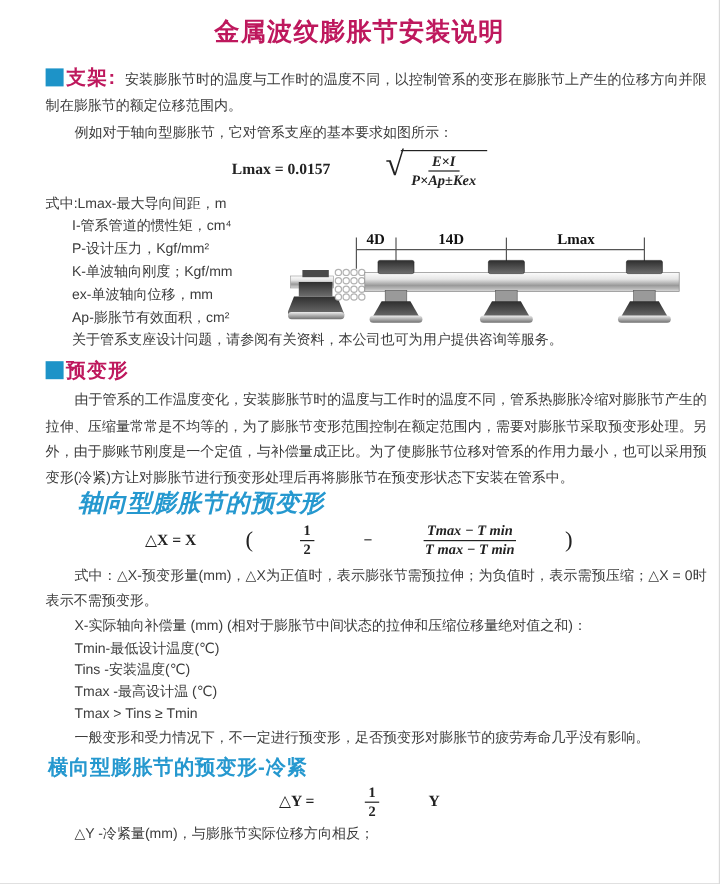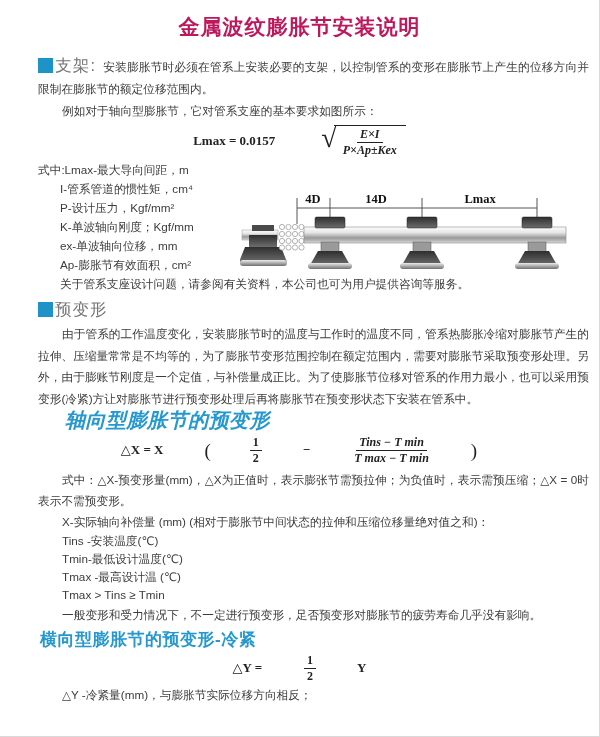--- a/index.html
+++ b/index.html
@@ -21,21 +21,21 @@
     margin:12px 0 0 0;line-height:30px;
   }
   .para{margin:0 10px 0 38px;line-height:22px;text-align:justify;}
   .p1{margin-top:12px;text-indent:0;}
   .indent{text-indent:24px;}
   .sq{
     display:inline-block;width:15px;height:15px;
     background:#1d93c8;vertical-align:-2px;margin-right:2px;
   }
   .sec-label{
-    font-size:16.5px;font-weight:normal;color:#737373;
+    font-size:16.5px;font-weight:bold;color:#be185d;
     margin-right:7px;letter-spacing:1px;
   }
   .sec-heading{margin:5px 10px 1px 38px;line-height:23px;}
   
   .formula{
     display:flex;justify-content:center;align-items:center;
     font-family:"Liberation Serif","DejaVu Serif",serif;
     font-weight:bold;font-size:13px;color:#222;gap:36px;
   }
   .f1{margin:4px 0 4px 0;height:30px;}
@@ -76,21 +76,21 @@
   .dim-label{
     font-family:"Liberation Serif","DejaVu Serif",serif;
     font-weight:bold;font-size:12.5px;fill:#111;
   }
 </style>
 </head>
 <body>
 
 <h1 class="title">金属波纹膨胀节安装说明</h1>
 
-<p class="para p1"><span class="sq"></span><span class="sec-label">支架:</span><span>安装膨胀节时必须在管系上安装必要的支架，以控制管系的变形在膨胀节上产生的位移方向并限制在膨胀节的额定位移范围内。</span></p>
+<p class="para p1"><span class="sq"></span><span class="sec-label">支架:</span><span>安装膨胀节时的温度与工作时的温度不同，以控制管系的变形在膨胀节上产生的位移方向并限制在膨胀节的额定位移范围内。</span></p>
 
 <p class="para indent">例如对于轴向型膨胀节，它对管系支座的基本要求如图所示：</p>
 
 <div class="formula f1">
   <span class="flhs">Lmax = 0.0157</span>
     <span class="sqrt">
       <span class="sqrt-sign">√</span>
       <span class="sqrt-body"><span class="frac fvar">
           <span class="num">E×I</span>
           <span class="den">P×Ap±Kex</span>
@@ -200,32 +200,32 @@
 
 <div class="formula f2">
   <span class="flhs">△X = X</span>
     <span class="paren">(</span>
     <span class="frac">
       <span class="num">1</span>
       <span class="den">2</span>
     </span>
     <span class="op">−</span>
     <span class="frac fvar">
-      <span class="num">Tins − T min</span>
+      <span class="num">Tmax − T min</span>
       <span class="den">T max − T min</span>
     </span>
     <span class="paren">)</span>
 </div>
 
 <p class="para indent p2l">式中：△X-预变形量(mm)，△X为正值时，表示膨张节需预拉伸；为负值时，表示需预压缩；△X = 0时表示不需预变形。</p>
 <p class="para indent p2l">X-实际轴向补偿量 (mm) (相对于膨胀节中间状态的拉伸和压缩位移量绝对值之和)：</p>
 
 <div class="temps">
+  <div>Tmin-最低设计温度(℃)</div>
   <div>Tins -安装温度(℃)</div>
-  <div>Tmin-最低设计温度(℃)</div>
   <div>Tmax -最高设计温 (℃)</div>
   <div>Tmax &gt; Tins ≥ Tmin</div>
 </div>
 
 <p class="para indent p2l">一般变形和受力情况下，不一定进行预变形，足否预变形对膨胀节的疲劳寿命几乎没有影响。</p>
 
 <h3 class="subhead subhead-lateral">横向型膨胀节的预变形-冷紧</h3>
 
 <div class="formula f3">
   <span class="flhs">△Y =</span>

